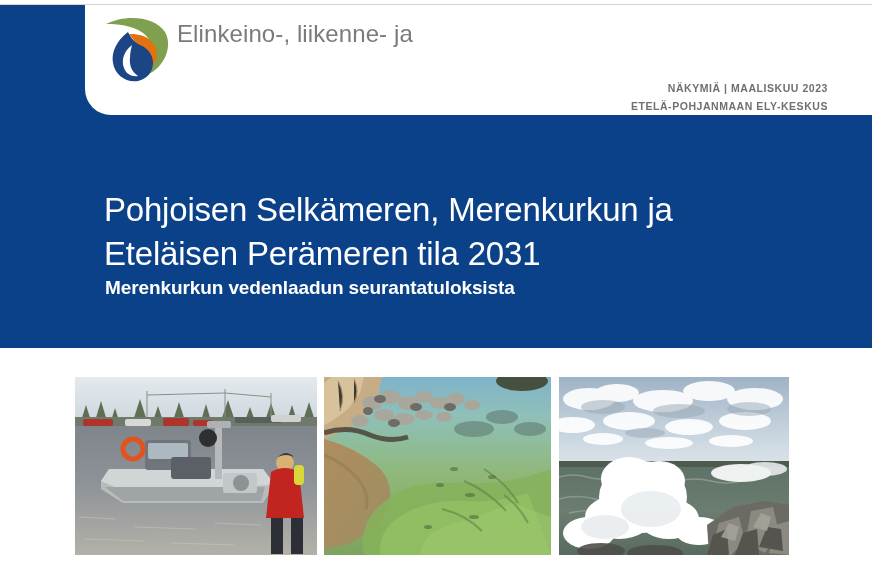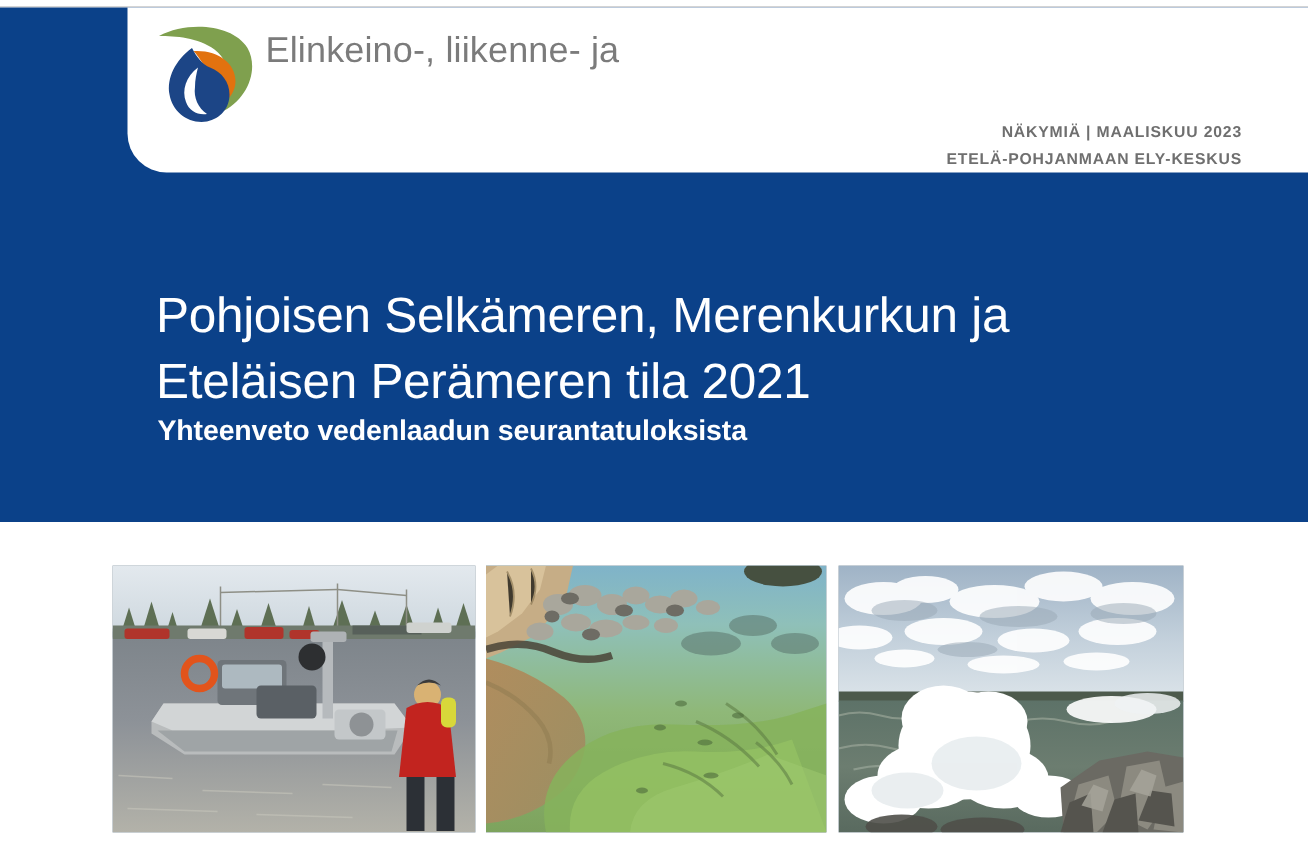--- a/index.html
+++ b/index.html
@@ -173,24 +173,24 @@
 
       <div class="header-meta">
         <span>NÄKYMIÄ | MAALISKUU 2023</span>
         <span>ETELÄ-POHJANMAAN ELY-KESKUS</span>
       </div>
 
     </div>
 
     <div class="hero-title">
       <span>Pohjoisen Selkämeren, Merenkurkun ja</span>
-      <span>Eteläisen Perämeren tila 2021</span>
+      <span>Eteläisen Perämeren tila 2031</span>
     </div>
 
-    <div class="hero-subtitle">Yhteenveto vedenlaadun seurantatuloksista</div>
+    <div class="hero-subtitle">Merenkurkun vedenlaadun seurantatuloksista</div>
 
   </div>
 
   <div class="photo-strip">
 
     <div class="photo photo-1">
       <svg viewBox="0 0 242 178" preserveAspectRatio="none" xmlns="http://www.w3.org/2000/svg">
         <defs>
           <linearGradient id="p1sky" x1="0" y1="0" x2="0" y2="1">
             <stop offset="0%" stop-color="#e3e9ee"></stop>

